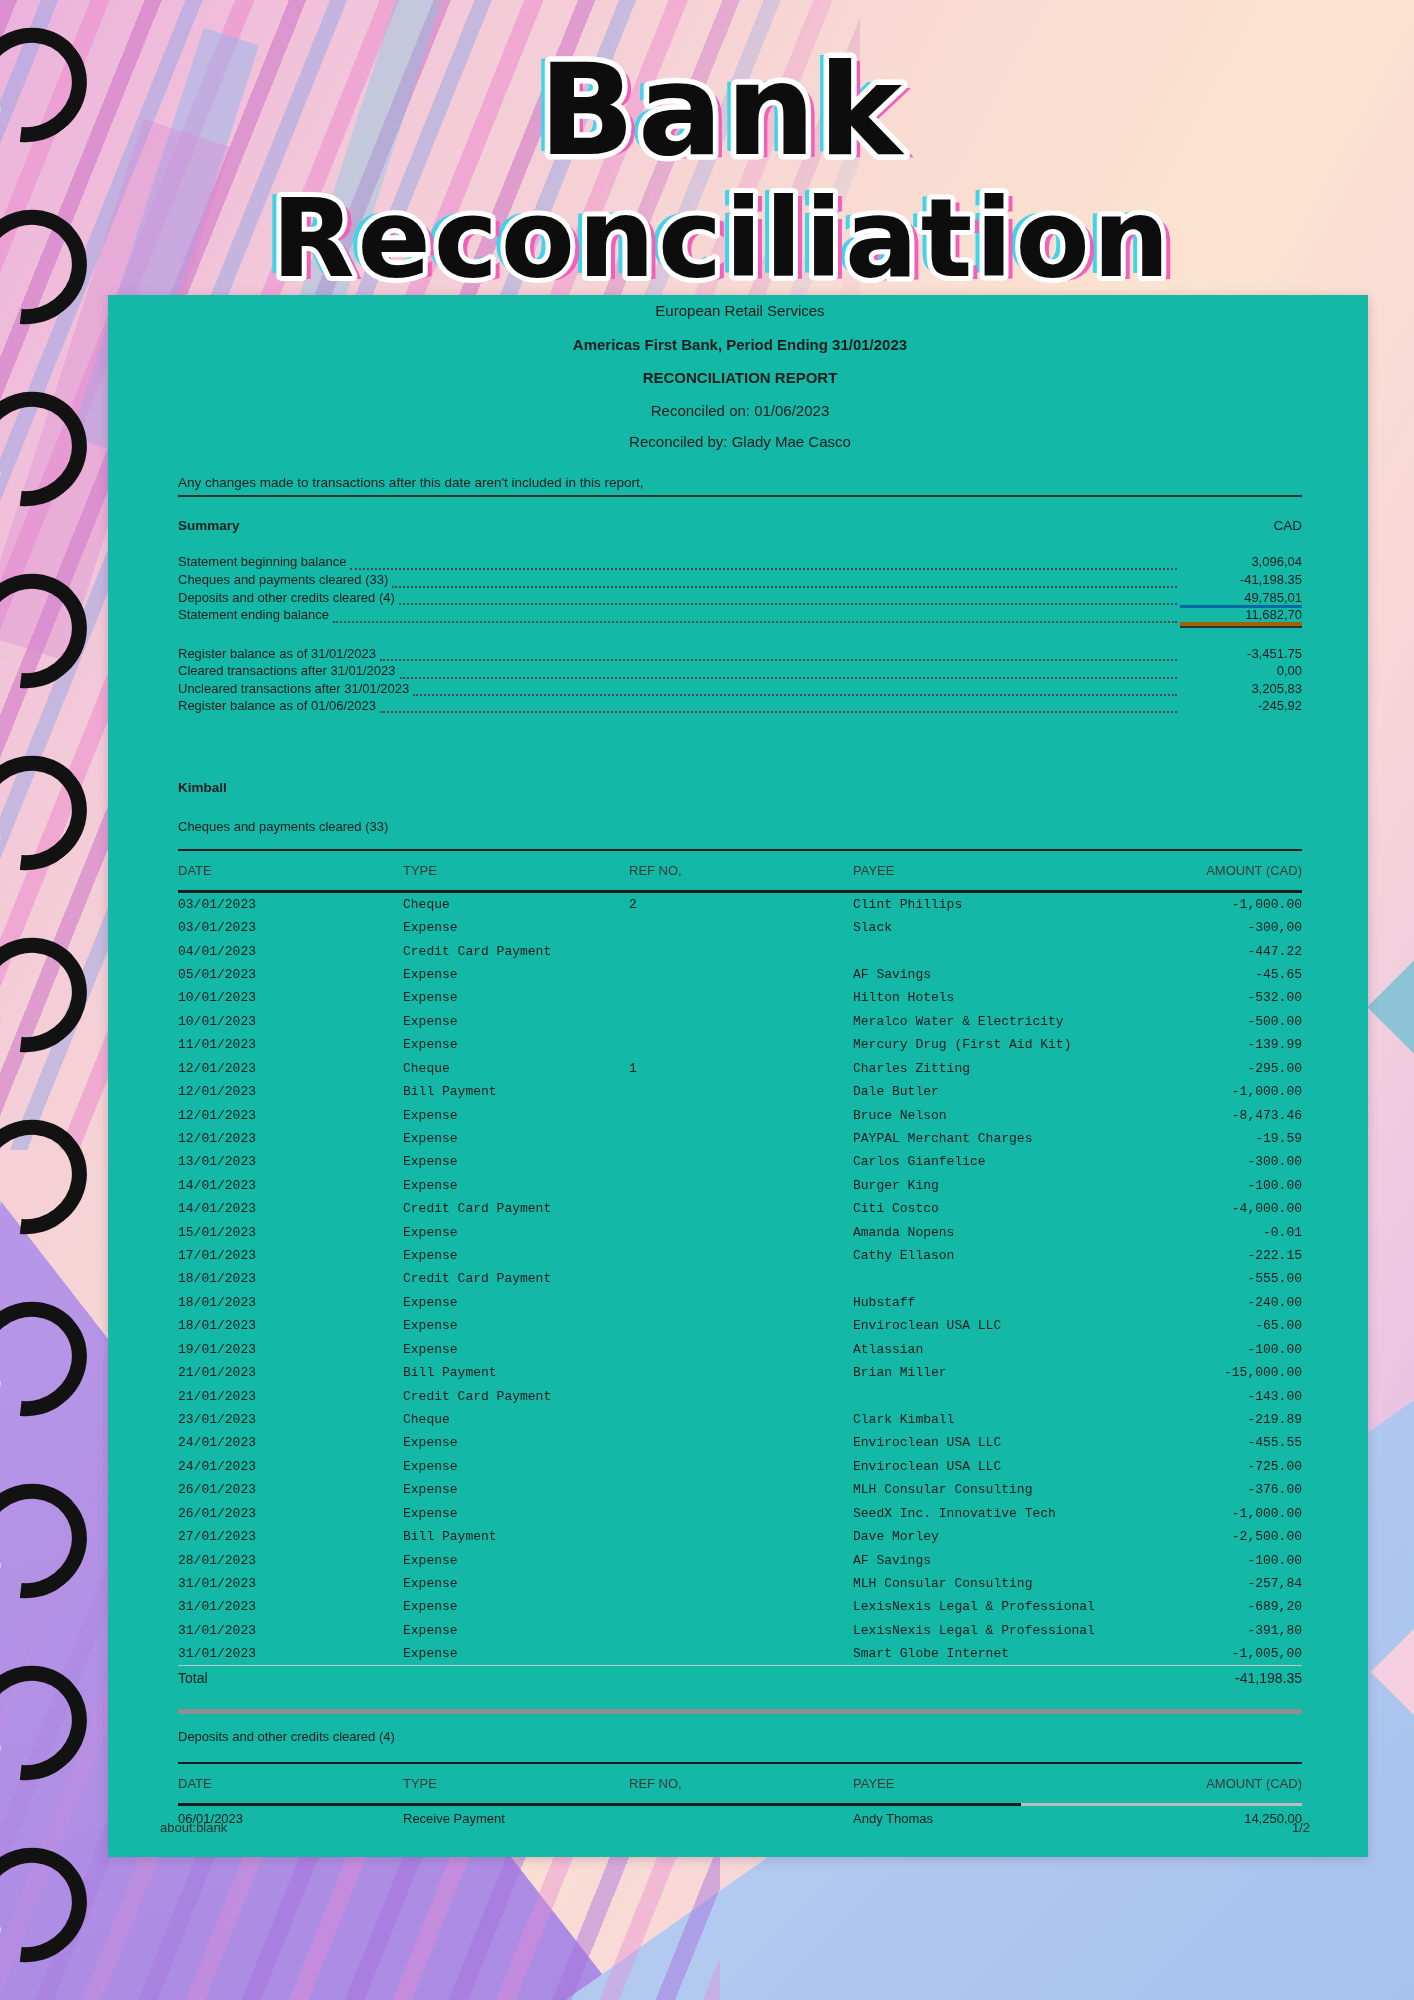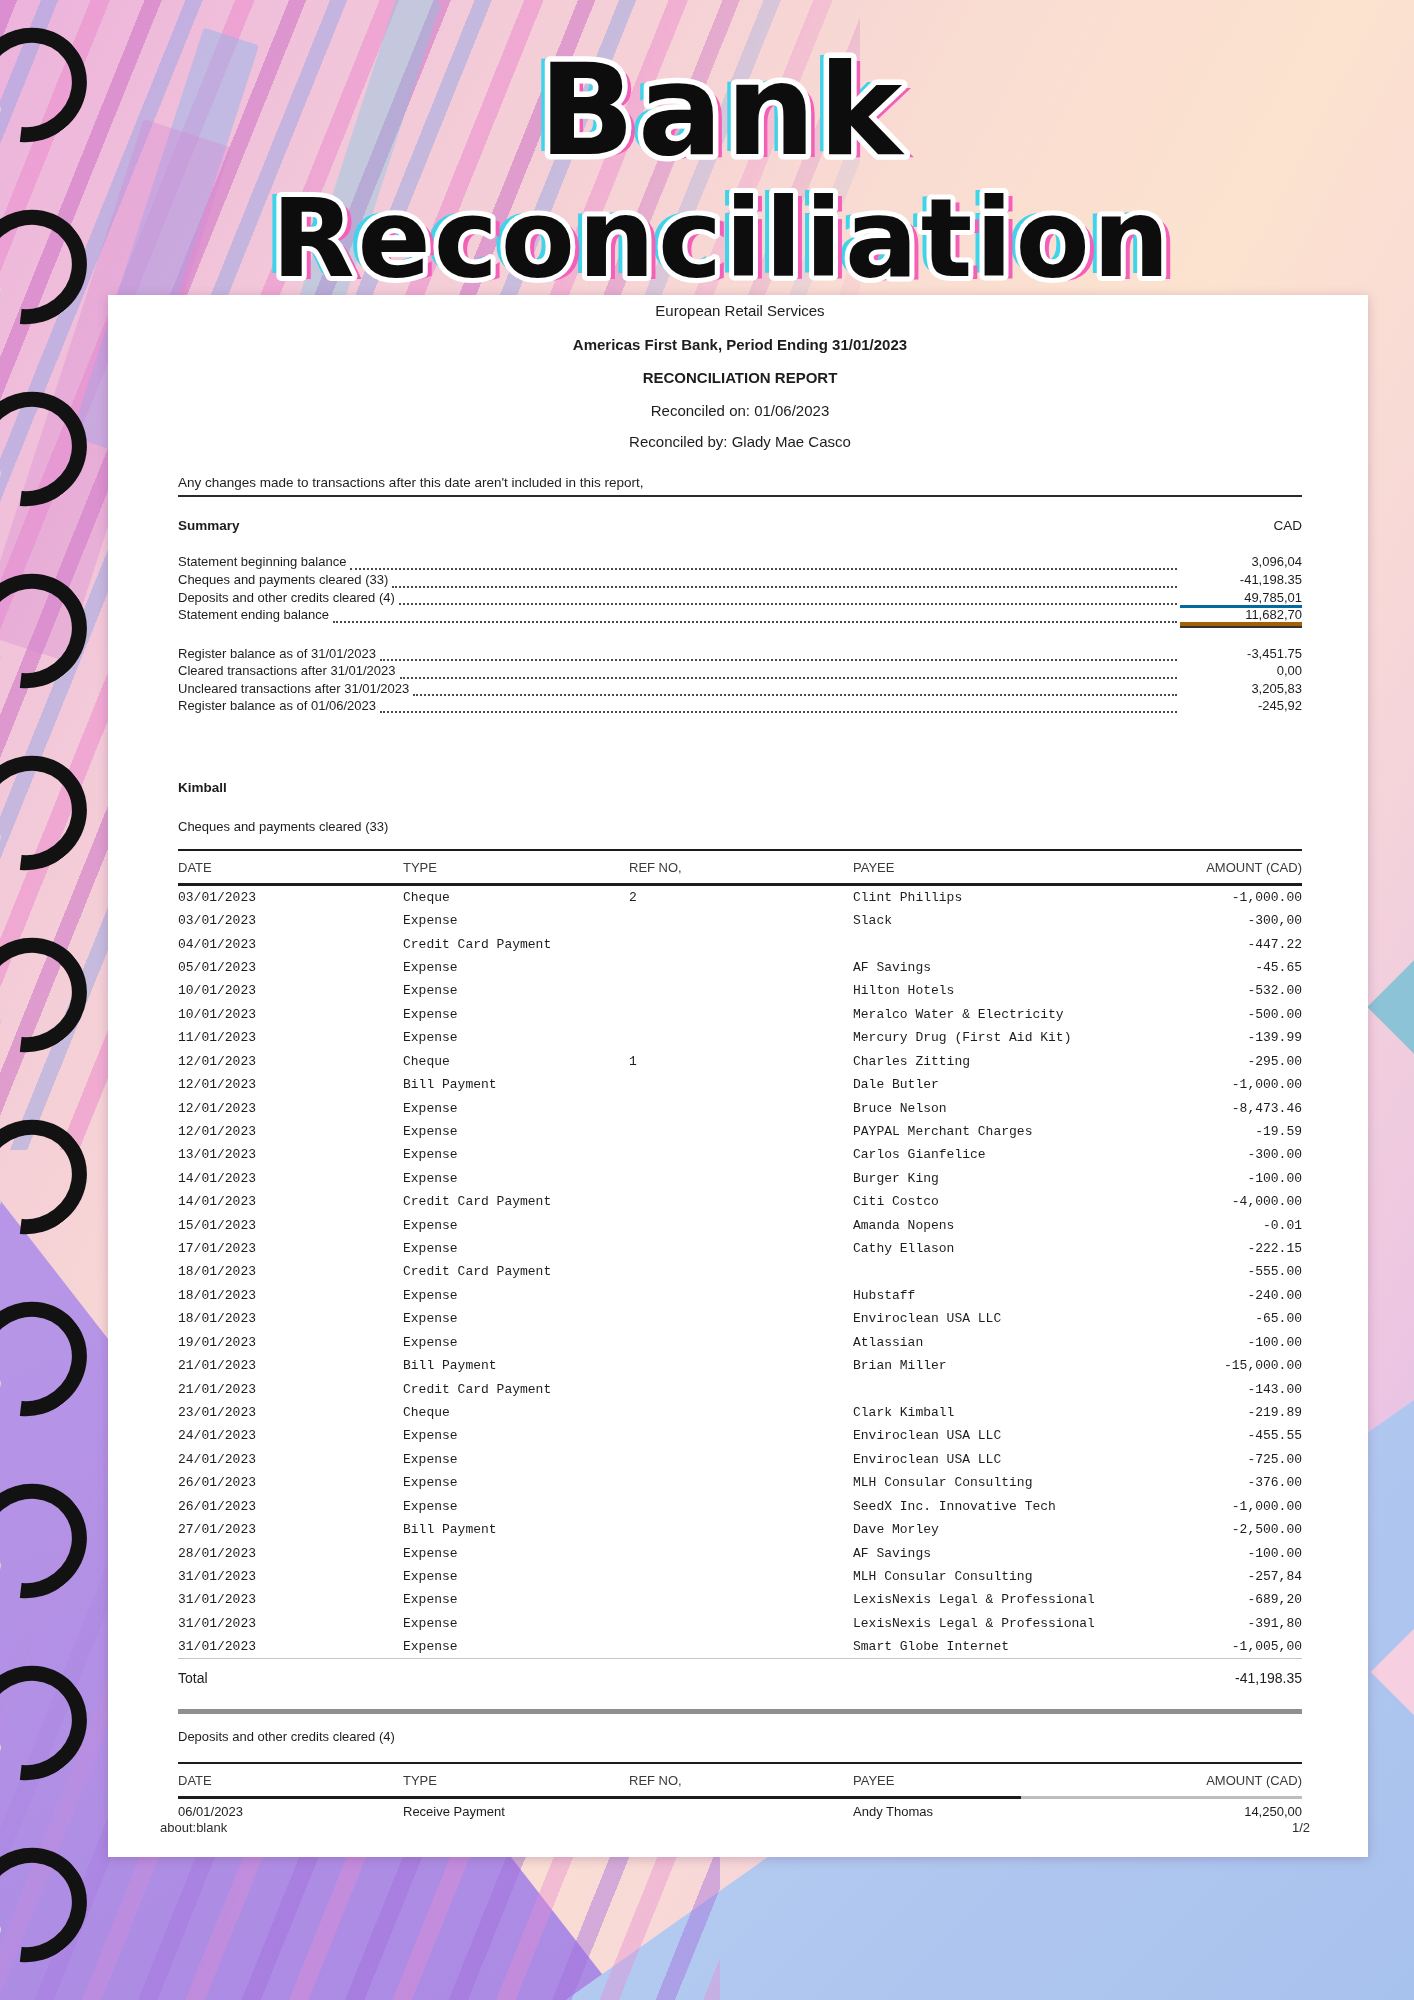--- a/index.html
+++ b/index.html
@@ -36,21 +36,21 @@
   .diamond-cyan{left:1390px;top:952px;width:110px;height:110px;background:#8cc3d6;}
   .diamond-pink{left:1398px;top:1606px;width:132px;height:132px;background:#f6cfe0;}
   
   .ring{position:absolute;left:-30px;width:88px;height:82px;border:15px solid #121212;
         border-radius:50%;border-left-color:transparent;transform:rotate(-38deg);}
   .ring::before{content:"";position:absolute;width:46px;height:15px;left:-36px;top:24px;
         background:linear-gradient(#fafafa,#b5b5b5);border-radius:8px;transform:rotate(28deg);}
   
   .title-svg{position:absolute;left:0;top:4px;}
   
-  .sheet{position:absolute;left:108px;top:295px;width:1260px;height:1562px;background:#ffffff;
+  .sheet{position:absolute;left:108px;top:295px;width:1260px;height:1562px;background:#14b8a6;
          box-shadow:0 2px 10px rgba(110,70,120,.28);color:#1d1d1d;}
   .cline{position:absolute;left:70px;width:1124px;text-align:center;font-size:15px;}
   .doc-company{top:7px;}
   .doc-period{top:41px;font-weight:bold;}
   .doc-report{top:74px;font-weight:bold;}
   .doc-recon-on{top:107px;}
   .doc-recon-by{top:138px;}
   .doc-note{position:absolute;left:70px;width:1124px;top:180px;font-size:13.5px;
             padding-bottom:5px;border-bottom:2px solid #2b2b2b;}
   .summary-head{position:absolute;left:70px;width:1124px;top:223px;display:flex;
@@ -66,21 +66,21 @@
   .sum-row .val{min-width:122px;text-align:right;white-space:nowrap;}
   .val.ul-solid{border-bottom:3px solid #0369a1;}
   .val.ul-double{border-bottom:4px solid #a16207;position:relative;}
   .val.ul-double::after{content:"";position:absolute;left:0;right:0;bottom:-6px;height:2.5px;background:#333;}
   .details-head{position:absolute;left:70px;top:485px;font-size:13.5px;font-weight:bold;}
   .sec-label{position:absolute;left:70px;font-size:13px;}
   .sec-label1{top:524px;} .sec-label2{top:1434px;}
   .dtable{position:absolute;left:70px;width:1124px;border-top:2.5px solid #1c1c1c;}
   #table1{top:554px;} #table2{top:1467px;}
   .thead{display:grid;grid-template-columns:225px 226px 224px 281px 168px;
-         height:32px;align-items:center;font-size:13px;color:#3a3a3a;}
+         height:39px;align-items:center;font-size:13px;color:#3a3a3a;}
   .hline{height:2.5px;background:#1c1c1c;}
   .hline.two-tone{background:linear-gradient(to right,#1c1c1c 0 75%,#bdbdbd 75% 100%);}
   .tbody1{border-bottom:1.5px solid #c6c6c6;font-family:Liberation Mono, monospace;}
   .trow{display:grid;grid-template-columns:225px 226px 224px 281px 168px;
         align-items:center;font-size:13px;}
   #table1 .trow{height:23.43px;} #table2 .trow{height:26px;}
   .cell.amount,.thead .hcell.amount{text-align:right;}
   .total-row{position:absolute;left:70px;width:1124px;top:1375px;display:flex;
              justify-content:space-between;font-size:14px;}
   .thick-bar{position:absolute;left:70px;width:1124px;top:1414px;height:5px;background:#8f8f8f;}

